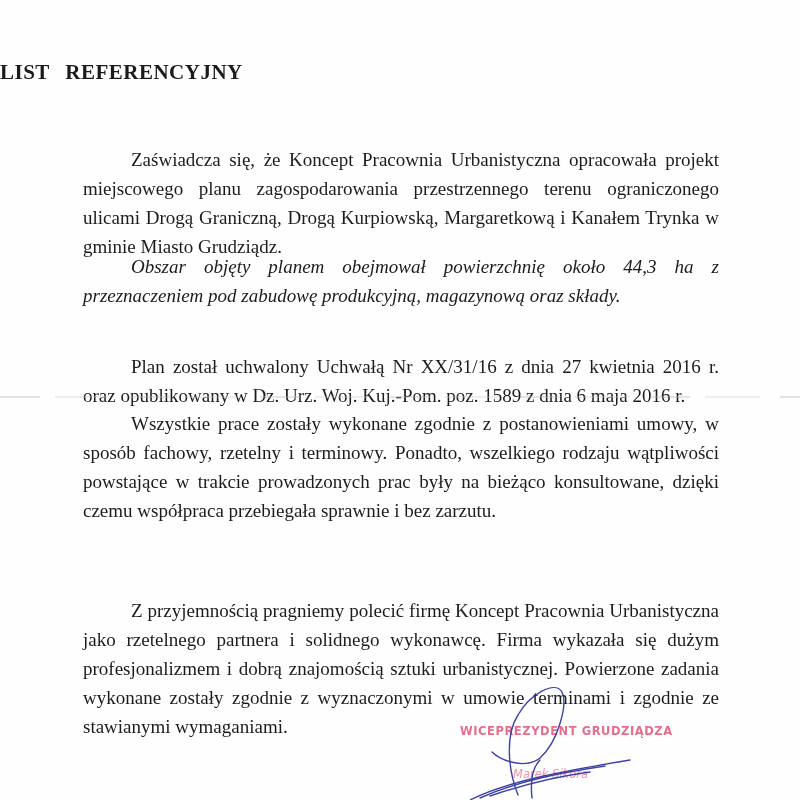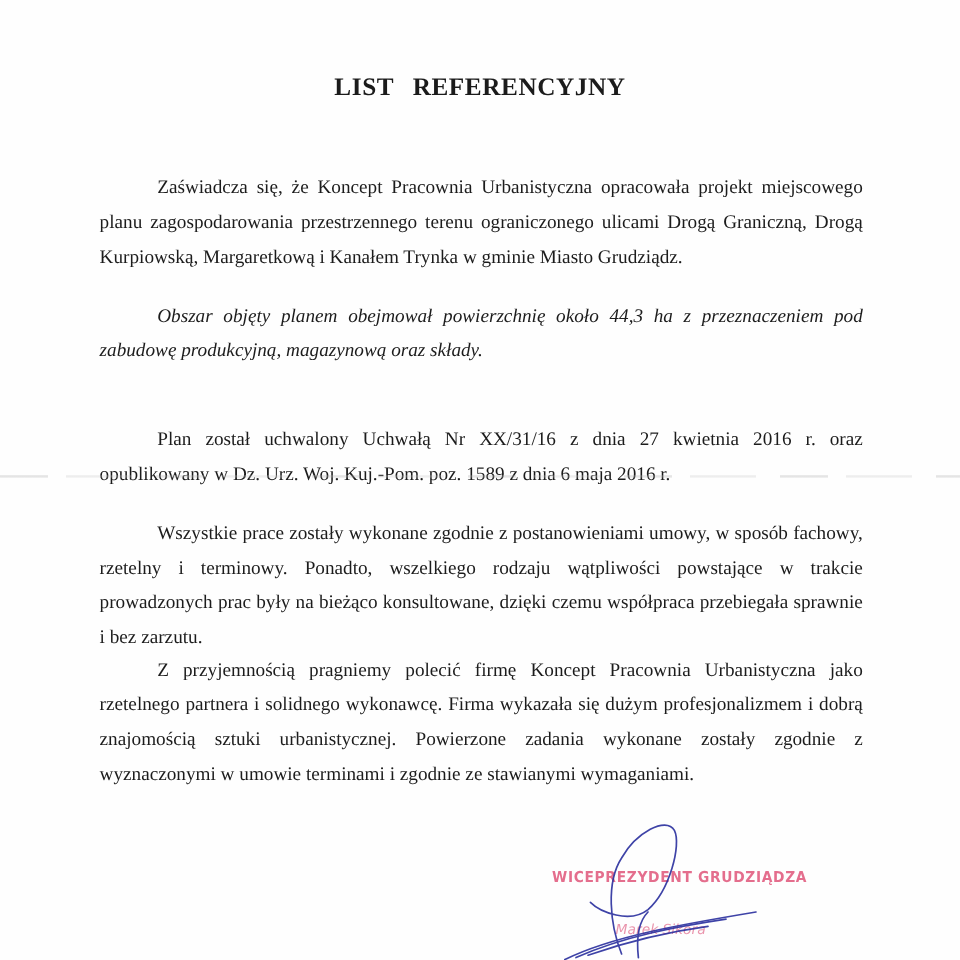--- a/index.html
+++ b/index.html
@@ -19,43 +19,42 @@
       position: absolute;
       left: 0; top: 0;
       width: 800px; height: 800px;
       background: #fefefe;
     }
     .title {
       position: absolute;
       top: 60px;
       left: 0;
       width: 800px;
-      text-align: center;
       font-weight: bold;
       font-size: 21px;
       letter-spacing: 0.5px;
       word-spacing: 10px;
       color: #1b1b1b;
     }
     .para {
       position: absolute;
       left: 83px;
       width: 636px;
-      font-size: 16px;
+      font-size: 19px;
       line-height: 29px;
       text-align: justify;
       text-align-last: left;
       text-indent: 48px;
       color: #1c1c1c;
     }
     #p1 { top: 126px; }
     #p2 { top: 233px; font-style: italic; }
     #p3 { top: 328px; margin-top: 24px; }
-    #p4 { top: 414px; }
-    #p5 { top: 528px; }
+    #p4 { top: 390px; }
+    #p5 { top: 577px; }
 
     .fold-line {
       position: absolute;
       left: 0;
       top: 396px;
       width: 800px;
       height: 2px;
       background: repeating-linear-gradient(90deg, rgba(180,180,180,0.35) 0 40px, rgba(255,255,255,0) 40px 55px, rgba(200,200,200,0.3) 55px 110px, rgba(255,255,255,0) 110px 130px);
     }
 

